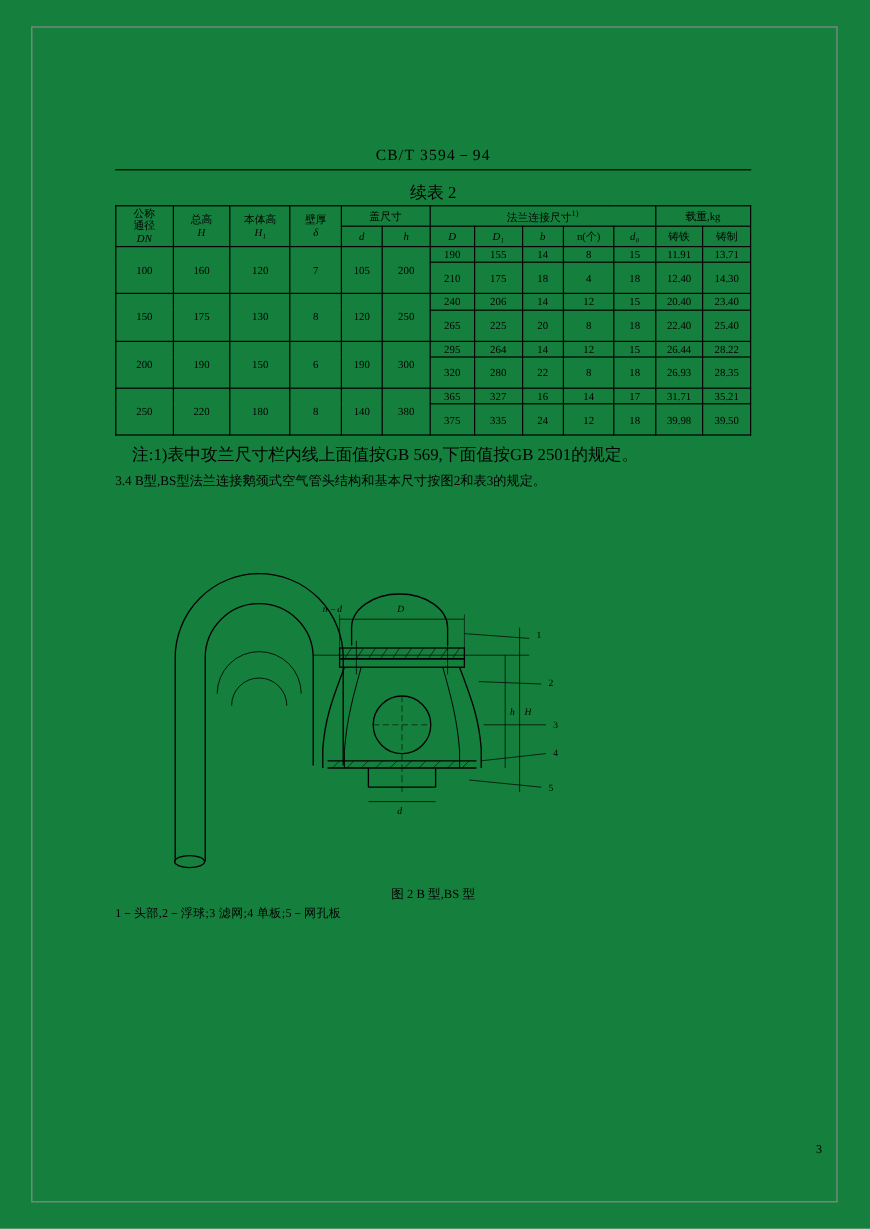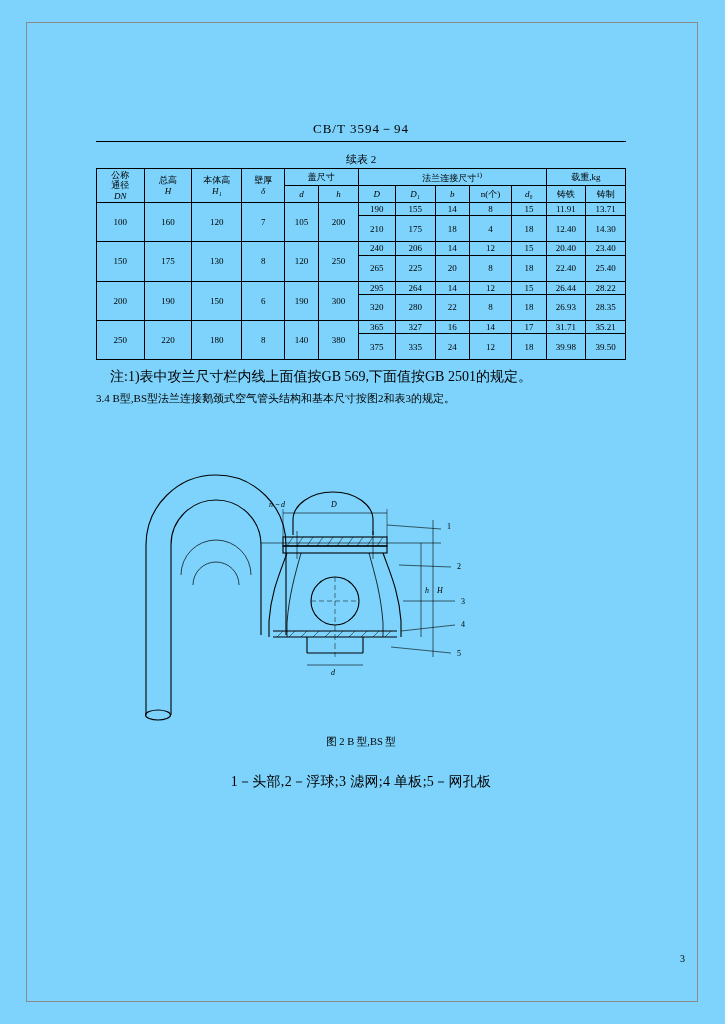--- a/index.html
+++ b/index.html
@@ -7,21 +7,21 @@
     padding: 0;
     background: #b8b8b8;
   }
   body {
     font-family: "Liberation Serif", serif;
   }
   .page {
     position: relative;
     width: 725px;
     height: 1024px;
-    background: #7dd3fc;
+    background: #15803d;
     margin: 0 auto;
     overflow: hidden;
   }
   .sheet {
     position: absolute;
     left: 26px;
     top: 22px;
     width: 672px;
     height: 980px;
     border: 1px solid #8a8a8a;
@@ -37,21 +37,21 @@
     text-align: center;
     font-size: 13px;
     letter-spacing: 1px;
     font-family: "Liberation Serif", serif;
     padding-bottom: 3px;
     border-bottom: 1.6px solid #000;
     margin-bottom: 10px;
   }
   .tbl-caption {
     text-align: center;
-    font-size: 11px;
+    font-size: 14px;
     margin-bottom: 1px;
   }
   .unit-line {
     text-align: right;
     font-size: 10px;
     margin-bottom: 1px;
     padding-right: 2px;
   }
   table.main {
     border-collapse: collapse;
@@ -90,23 +90,23 @@
     position: relative;
     margin-top: 18px;
     height: 300px;
   }
   .figcap {
     text-align: center;
     font-size: 10.5px;
     margin-top: 10px;
   }
   .figkey {
-    text-align: center;
-    font-size: 14px;
-    margin-top: 24px;
+    text-align: left;
+    font-size: 10px;
+    margin-top: 2px;
     letter-spacing: 0.3px;
   }
   .pagenum {
     position: absolute;
     right: 40px;
     bottom: 60px;
     font-size: 10px;
   }
   .svgfig {
     display: block;

